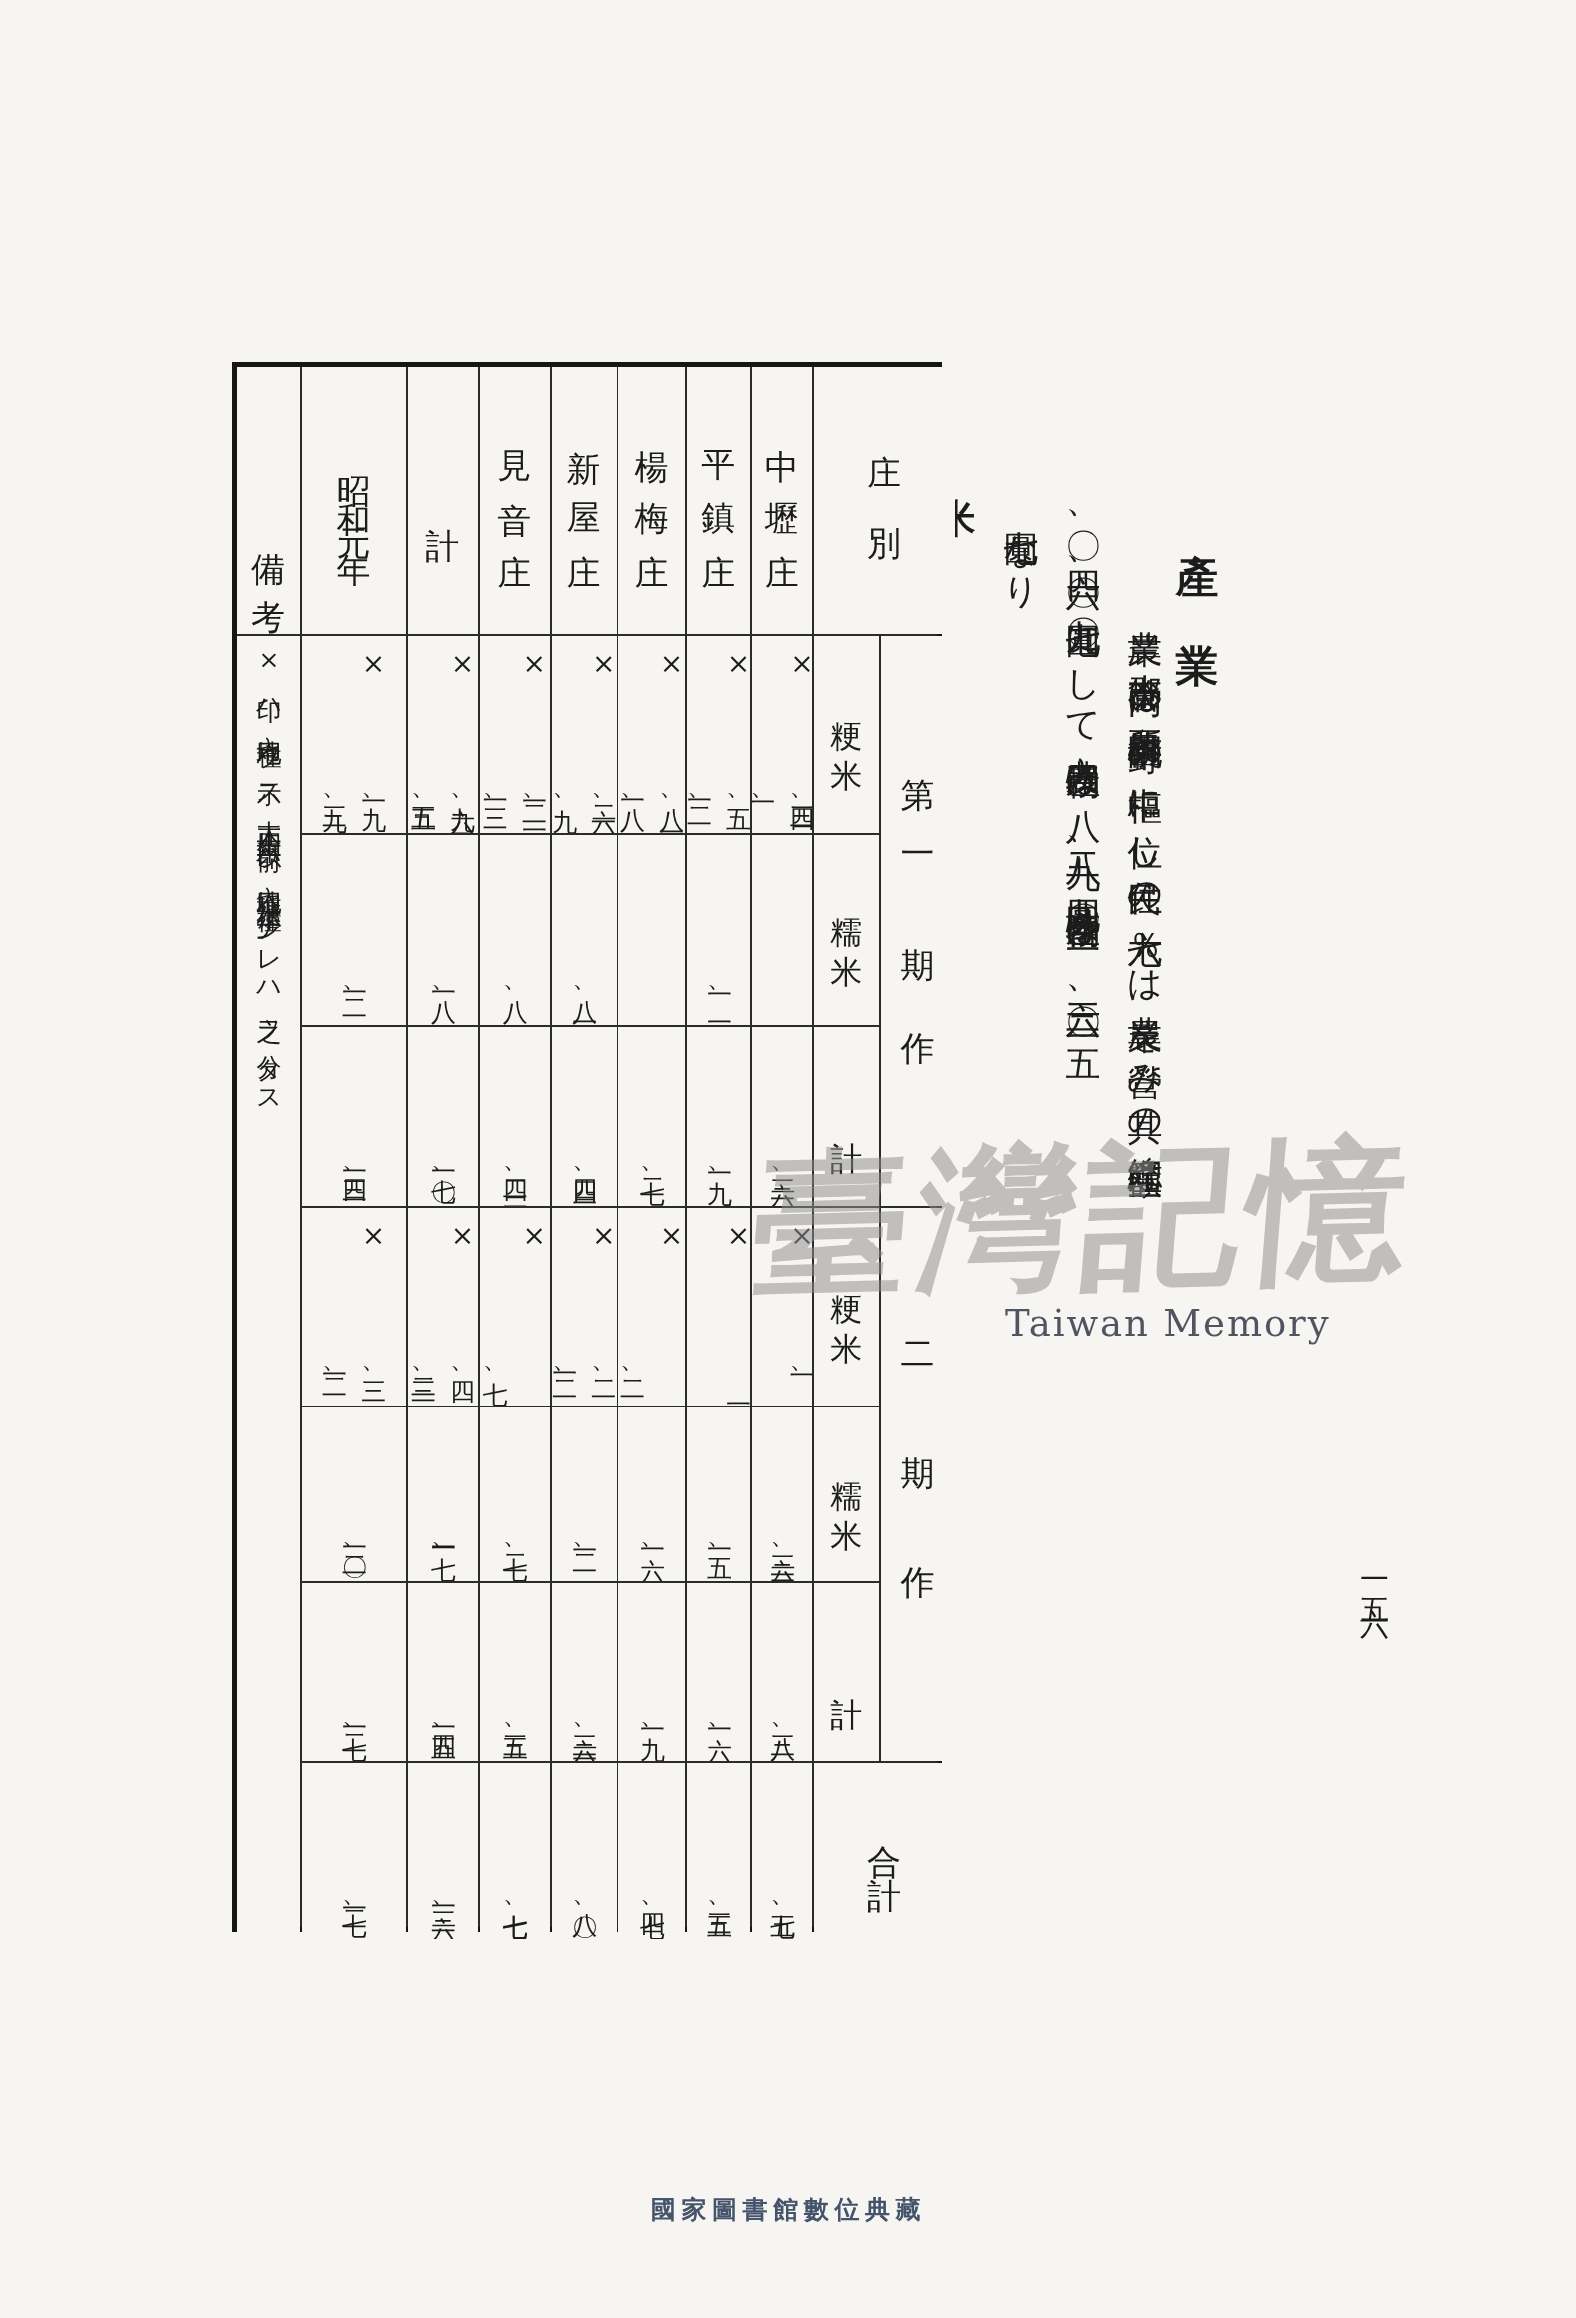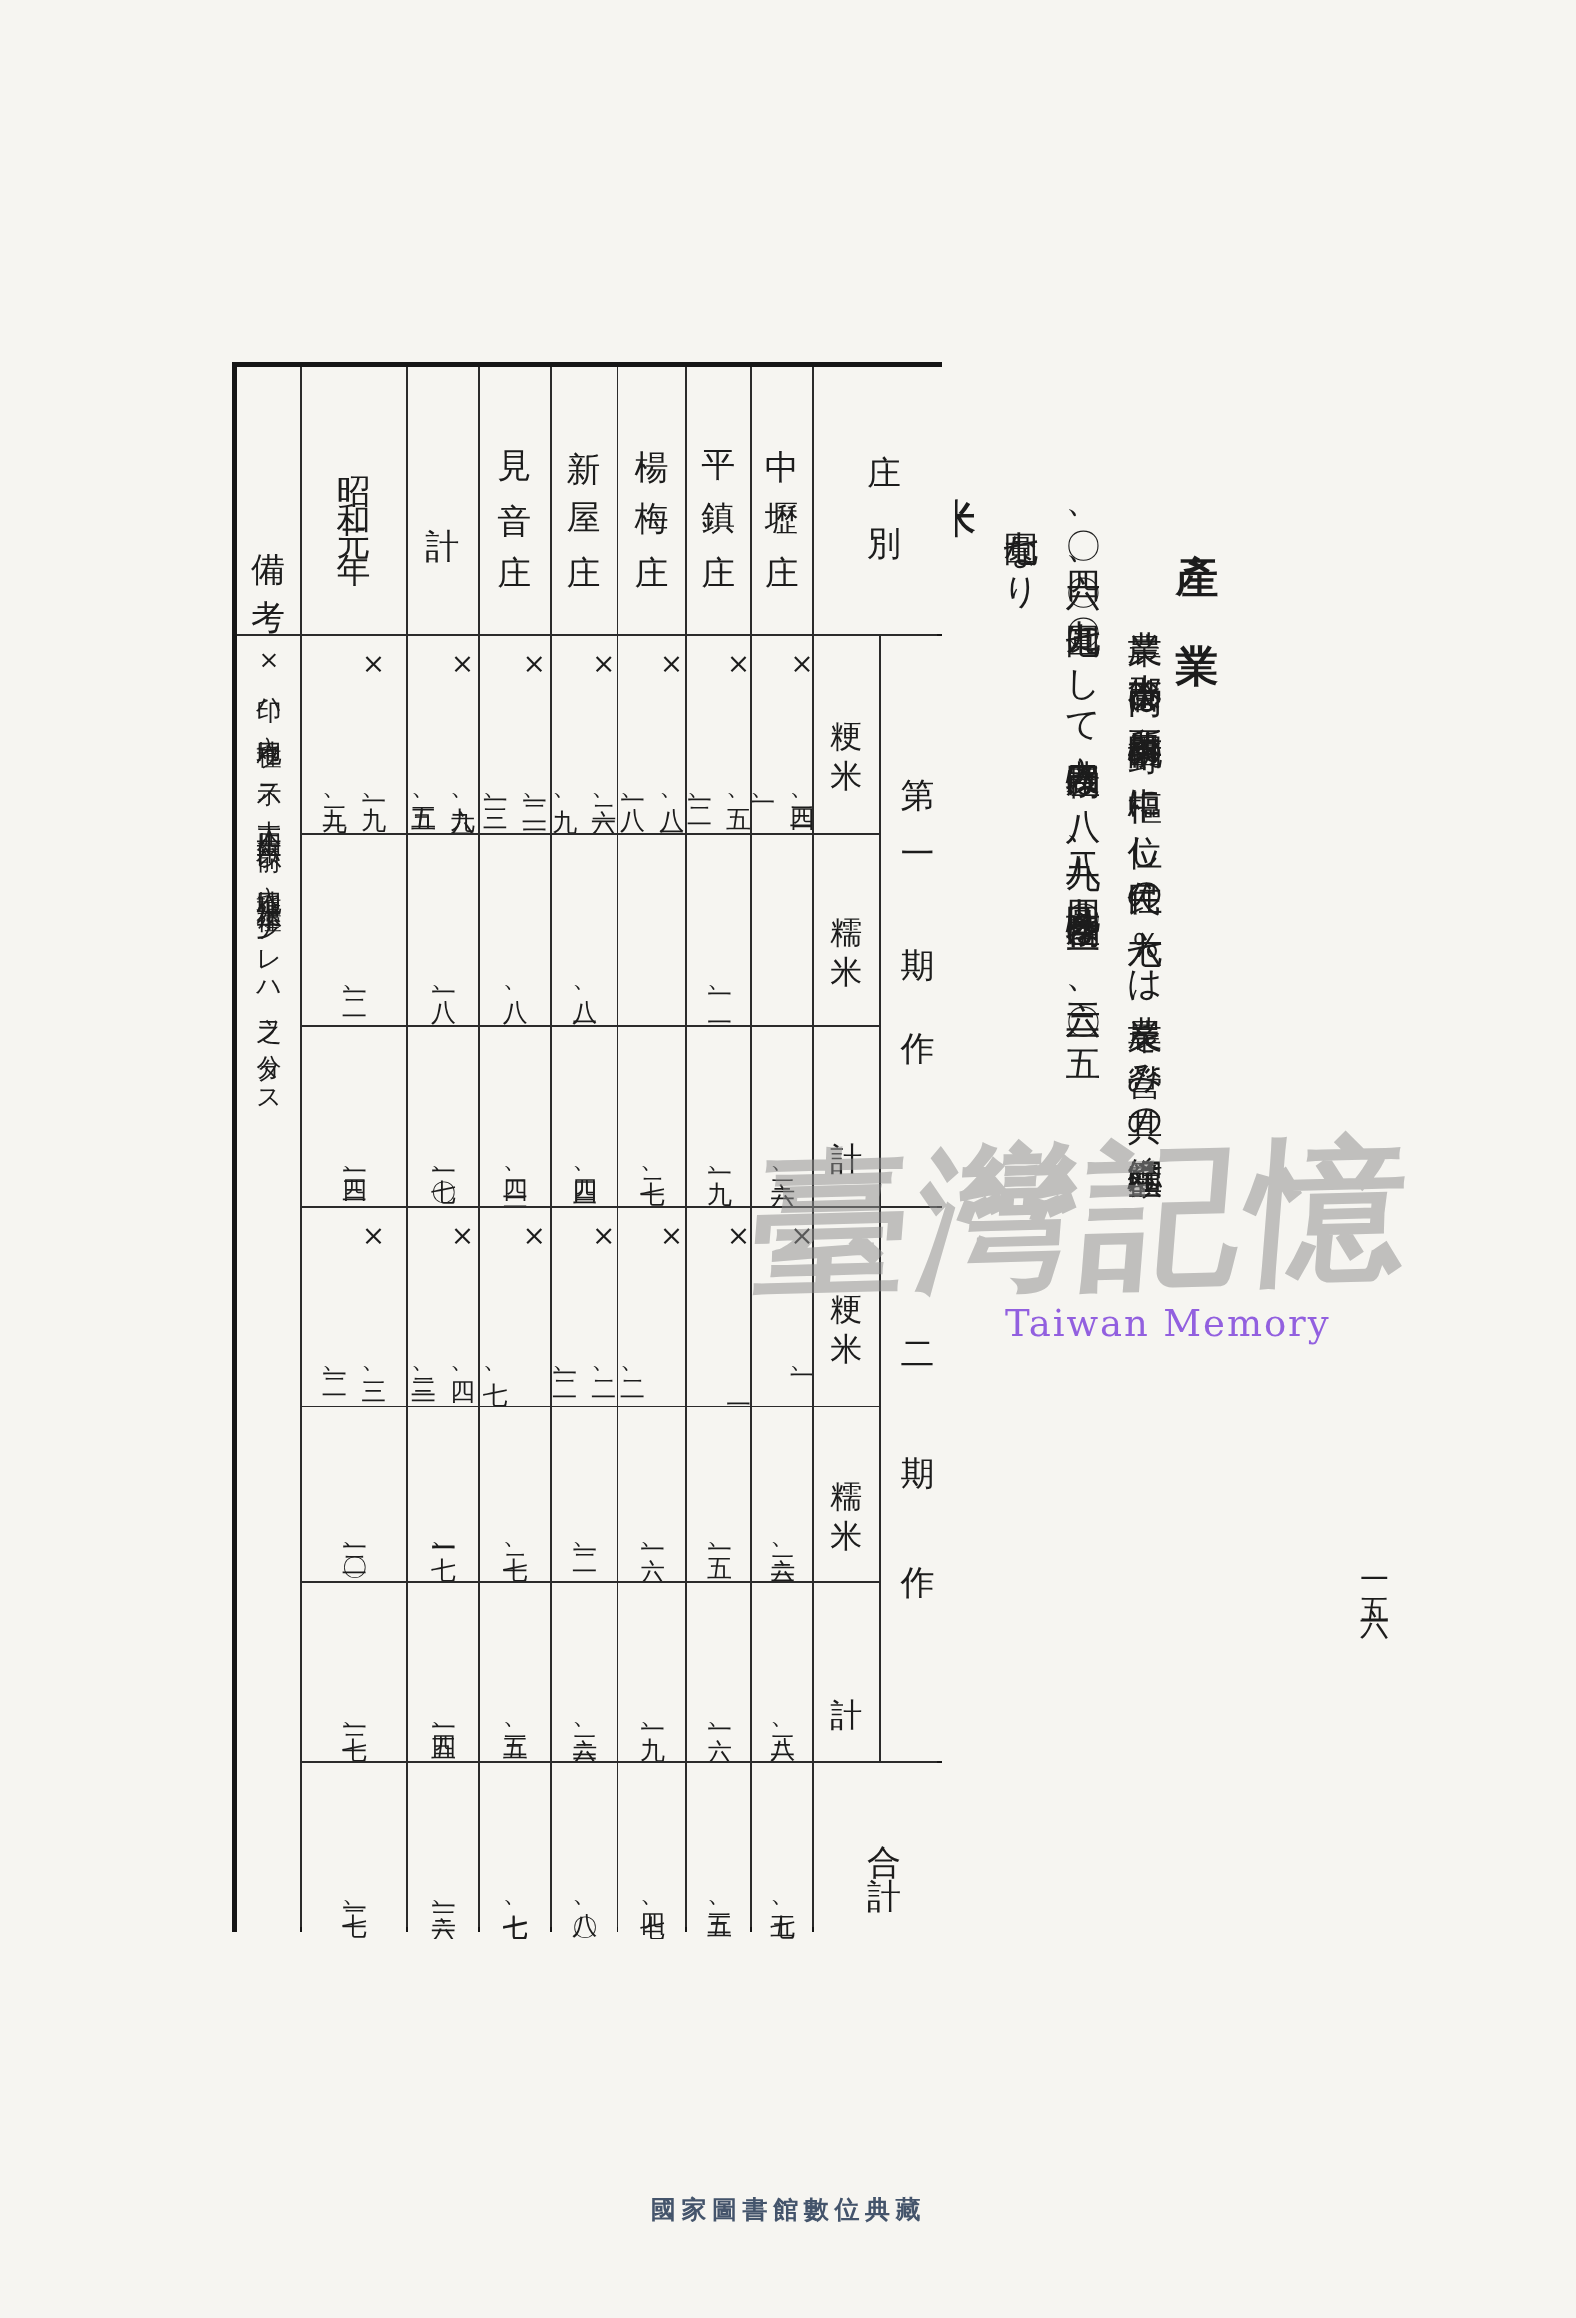--- a/index.html
+++ b/index.html
@@ -15,21 +15,21 @@
              font-size:35px;line-height:62px;letter-spacing:2.8px;}
   .paragraph .pline{height:100%;}
   .paragraph .pline.first{padding-top:100px;box-sizing:border-box;}
   .page-number{position:absolute;left:1360px;top:1564px;font-size:29px;letter-spacing:11px;}
 
   
   .watermark{position:absolute;left:753px;top:1113px;width:733px;height:250px;pointer-events:none;z-index:5;}
   .wm-main{position:absolute;left:0;top:0;width:100%;font-size:156px;font-weight:bold;
            color:#8f8f8f;opacity:.52;letter-spacing:9.3px;transform:rotate(-1.5deg) skewX(-6deg);
            font-family:"DejaVu Serif",serif;white-space:nowrap;}
-  .wm-sub{position:absolute;left:252px;top:189px;font-size:37px;color:#6d28d9;opacity:.72;
+  .wm-sub{position:absolute;left:252px;top:189px;font-size:37px;color:#0f172a;opacity:.72;
           font-family:"DejaVu Serif",serif;letter-spacing:1.9px;}
 
   
   .footer-caption{position:absolute;left:640px;top:2193px;width:297px;text-align:center;
                   font-size:25px;letter-spacing:5.6px;color:#44546b;font-weight:bold;}
 
   
   .stat-table{position:absolute;left:232px;top:362px;width:700px;height:1560px;
               display:grid;box-sizing:content-box;
               grid-template-columns:63px 104px 70px 70px 65px 67px 63px 60px 65px 74px;

